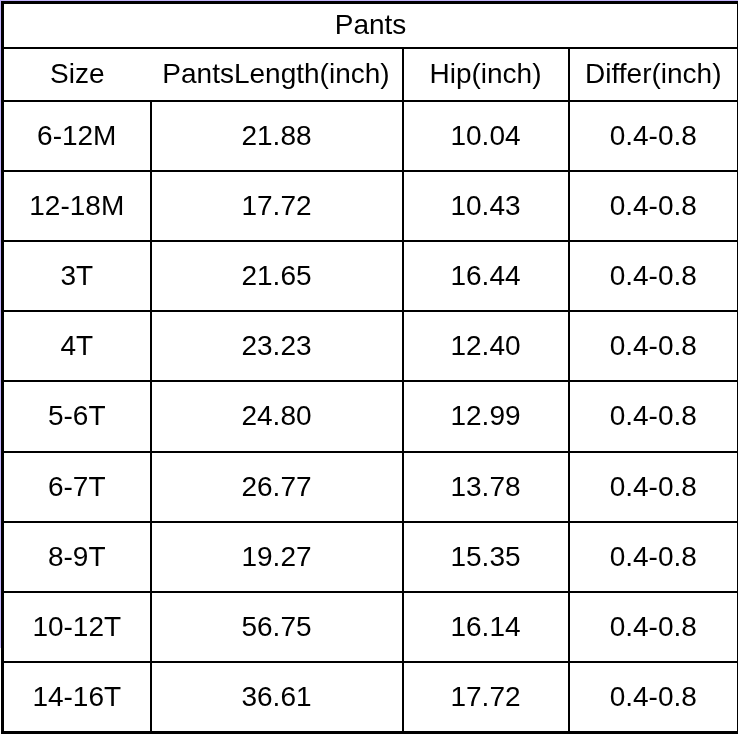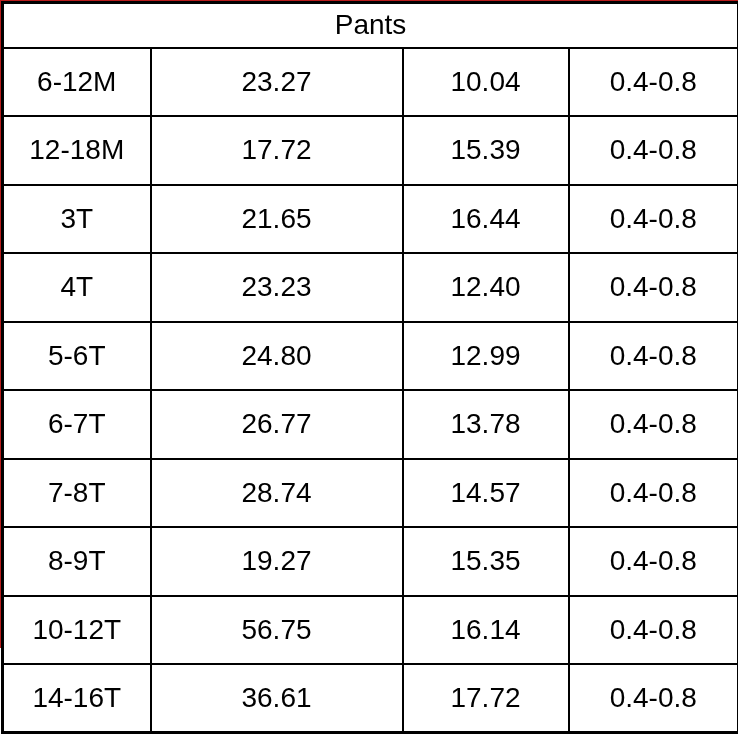--- a/index.html
+++ b/index.html
@@ -7,21 +7,21 @@
     margin: 0;
     padding: 0;
     background: #ffffff;
     width: 738px;
     height: 736px;
   }
   .page {
     width: 738px;
     height: 648px;
     padding: 1px;
-    background: #b91c1c;
+    background: #c4b5fd;
   }
   table.size-chart {
     border-collapse: collapse;
     table-layout: fixed;
     width: 736px;
     height: 733px;
     font-family: "Liberation Sans", "DejaVu Sans", sans-serif;
     font-size: 28px;
     color: #000000;
     background: #ffffff;
@@ -56,32 +56,38 @@
     <colgroup>
       <col class="c-size">
       <col class="c-length">
       <col class="c-hip">
       <col class="c-differ">
     </colgroup>
     <thead>
       <tr class="title-row">
         <td colspan="4">Pants</td>
       </tr>
+      <tr class="header-row">
+        <th class="no-right">Size</th>
+        <th class="no-left">PantsLength(inch)</th>
+        <th>Hip(inch)</th>
+        <th>Differ(inch)</th>
+      </tr>
     </thead>
     <tbody>
         <tr class="data-row">
     <td>6-12M</td>
-    <td>23.27</td>
+    <td>21.88</td>
     <td>10.04</td>
     <td>0.4-0.8</td>
   </tr>
         <tr class="data-row">
     <td>12-18M</td>
     <td>17.72</td>
-    <td>15.39</td>
+    <td>10.43</td>
     <td>0.4-0.8</td>
   </tr>
         <tr class="data-row">
     <td>3T</td>
     <td>21.65</td>
     <td>16.44</td>
     <td>0.4-0.8</td>
   </tr>
         <tr class="data-row">
     <td>4T</td>
@@ -95,26 +101,20 @@
     <td>12.99</td>
     <td>0.4-0.8</td>
   </tr>
         <tr class="data-row">
     <td>6-7T</td>
     <td>26.77</td>
     <td>13.78</td>
     <td>0.4-0.8</td>
   </tr>
         <tr class="data-row">
-    <td>7-8T</td>
-    <td>28.74</td>
-    <td>14.57</td>
-    <td>0.4-0.8</td>
-  </tr>
-        <tr class="data-row">
     <td>8-9T</td>
     <td>19.27</td>
     <td>15.35</td>
     <td>0.4-0.8</td>
   </tr>
         <tr class="data-row">
     <td>10-12T</td>
     <td>56.75</td>
     <td>16.14</td>
     <td>0.4-0.8</td>

